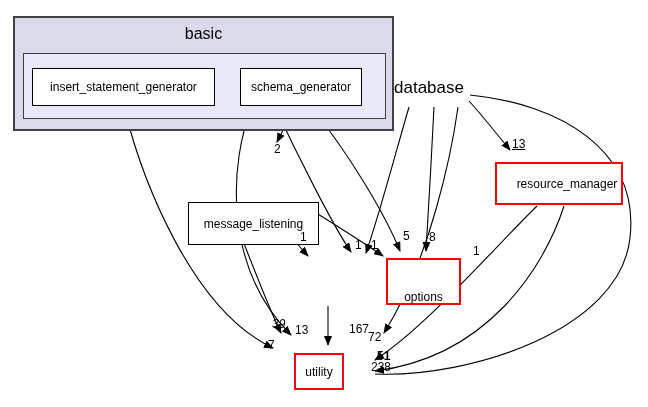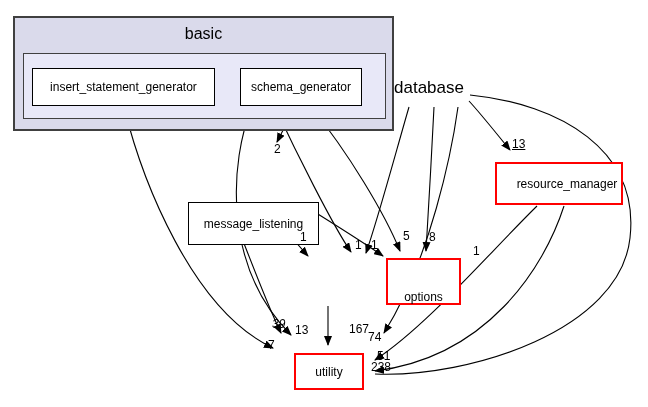--- a/index.html
+++ b/index.html
@@ -136,35 +136,35 @@
 
   <div class="node-box node-red" id="node-resource_manager" style="left: 495px; top: 162px; width: 128px; height: 43px; padding-left: 16px;">
     <span>resource_manager</span>
   </div>
 
 
   <div class="node-box node-red" id="node-options" style="left: 386px; top: 258px; width: 75px; height: 47px; align-items: flex-end;">
     <span>options</span>
   </div>
 
-  <div class="node-box node-red" id="node-utility" style="left: 294px; top: 353px; width: 70px; height: 37px;">
+  <div class="node-box node-red" id="node-utility" style="left: 294px; top: 353px; width: 50px; height: 37px;">
     <span>utility</span>
   </div>
 
   <div id="edge-labels-layer">
       <div class="edge-label" style="left: 274px; top: 143px;">2</div>
       <div class="edge-label" style="left: 512px; top: 138px; text-decoration: underline;">13</div>
       <div class="edge-label" style="left: 300px; top: 231px;">1</div>
       <div class="edge-label" style="left: 355px; top: 239px;">1</div>
       <div class="edge-label" style="left: 371px; top: 239px;">1</div>
       <div class="edge-label" style="left: 403px; top: 230px;">5</div>
       <div class="edge-label" style="left: 429px; top: 231px;">8</div>
       <div class="edge-label" style="left: 473px; top: 245px;">1</div>
       <div class="edge-label" style="left: 272px; top: 318px; font-style: italic;">39</div>
       <div class="edge-label" style="left: 295px; top: 324px;">13</div>
       <div class="edge-label" style="left: 329px; top: 323px; padding-left: 20px;">167</div>
-      <div class="edge-label" style="left: 368px; top: 331px;">74</div>
+      <div class="edge-label" style="left: 368px; top: 331px;">72</div>
       <div class="edge-label" style="left: 268px; top: 339px;">7</div>
-      <div class="edge-label" style="left: 377px; top: 350px;">51</div>
+      <div class="edge-label" style="left: 377px; top: 350px; font-weight: bold;">51</div>
       <div class="edge-label" style="left: 371px; top: 361px;">238</div>
     </div>
 
 </div>
 
 </body></html>

